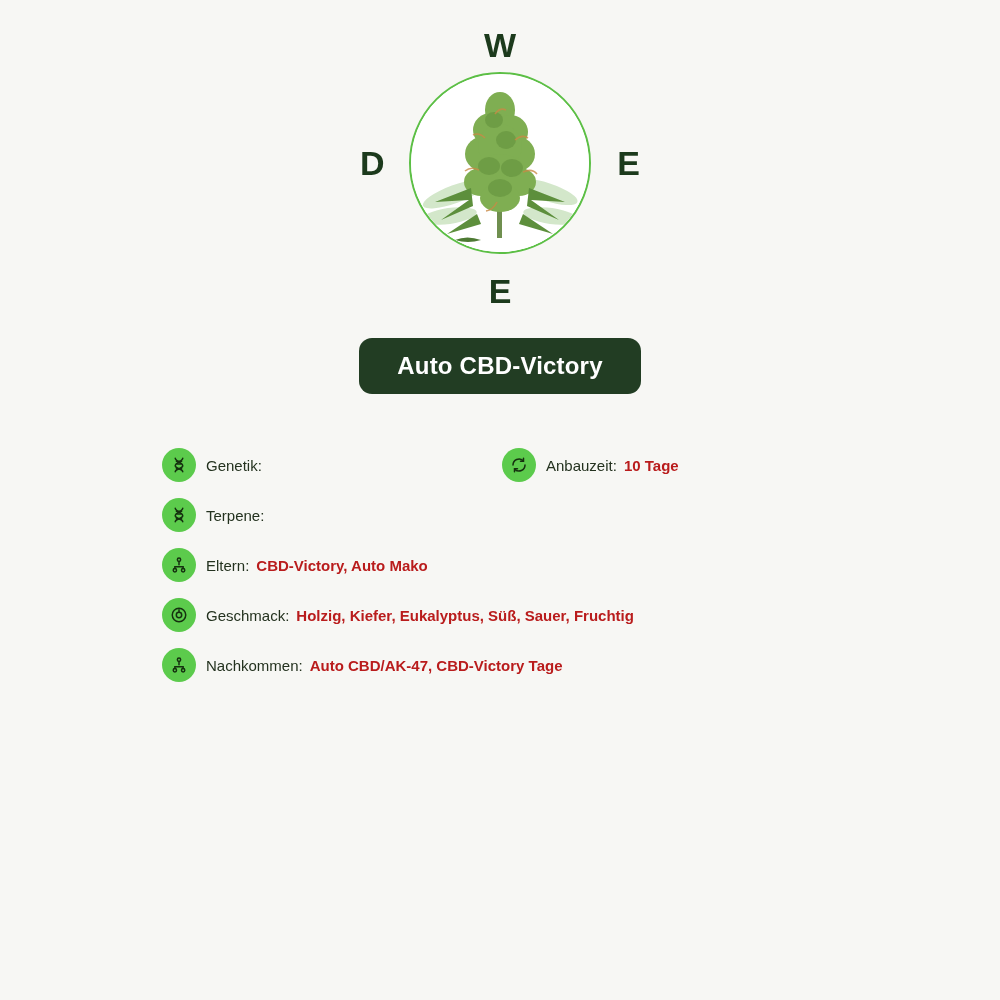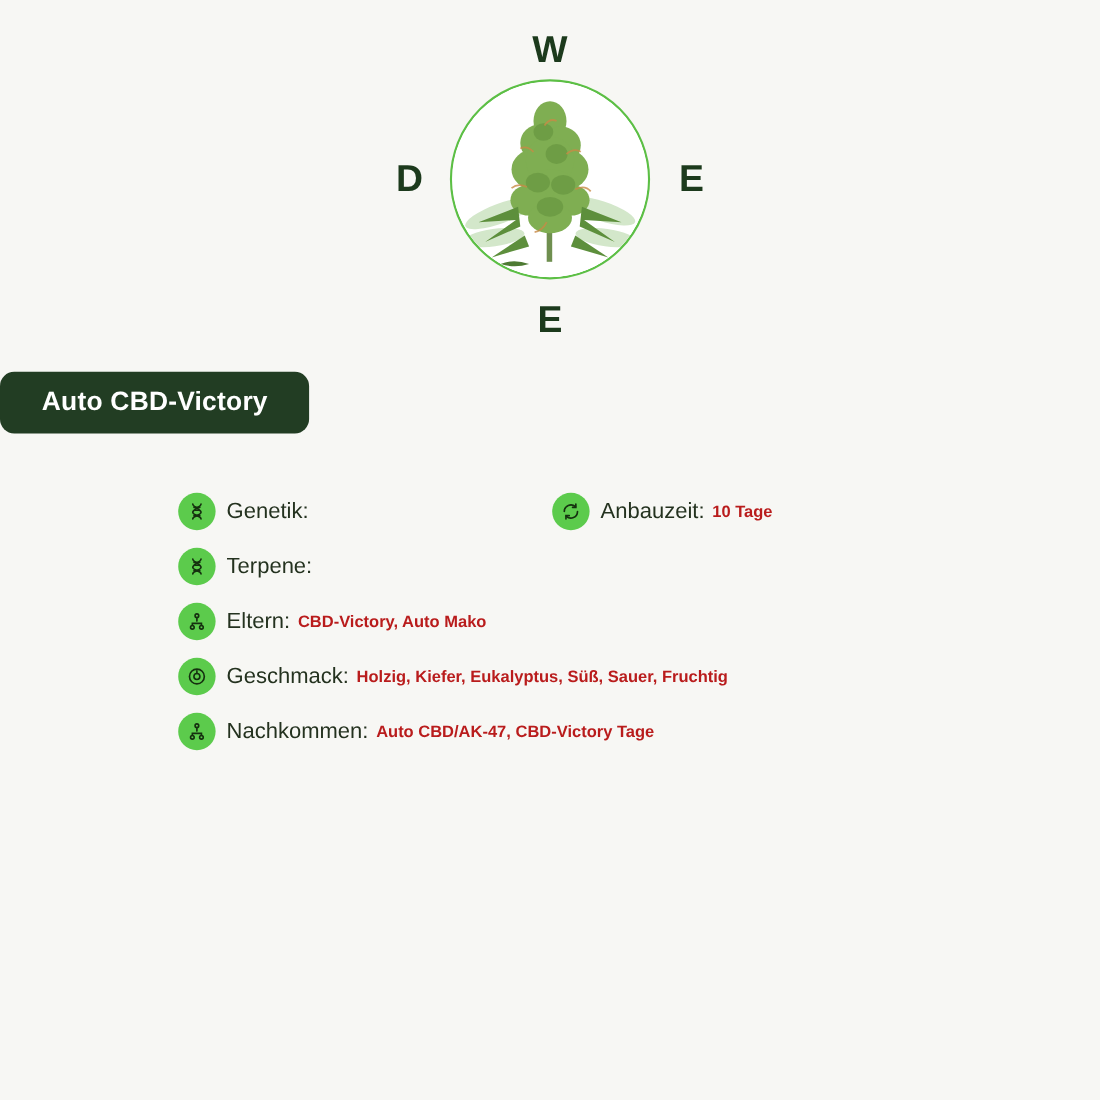--- a/index.html
+++ b/index.html
@@ -67,21 +67,21 @@
   }
   .bud-svg { display: block; width: 100%; height: 100%; }
 
   
   .title-wrap {
     position: absolute;
     left: 0;
     right: 0;
     top: 338px;
     display: flex;
-    justify-content: flex-start;
+    justify-content: center;
   }
   .title-pill {
     background: #223d23;
     color: #ffffff;
     font-size: 24px;
     font-weight: bold;
     padding: 14px 38px;
     border-radius: 13px;
     letter-spacing: 0.2px;
   }
@@ -110,21 +110,21 @@
     min-width: 34px;
     border-radius: 50%;
     background: #5ccb4c;
     display: flex;
     align-items: center;
     justify-content: center;
     margin-right: 10px;
   }
   .icon-badge svg { display: block; }
   .lbl {
-    font-size: 20px;
+    font-size: 15px;
     color: #24321f;
     white-space: nowrap;
   }
   .val {
     font-size: 15px;
     font-weight: bold;
     color: #b91c1c;
     margin-left: 7px;
     white-space: nowrap;
   }

